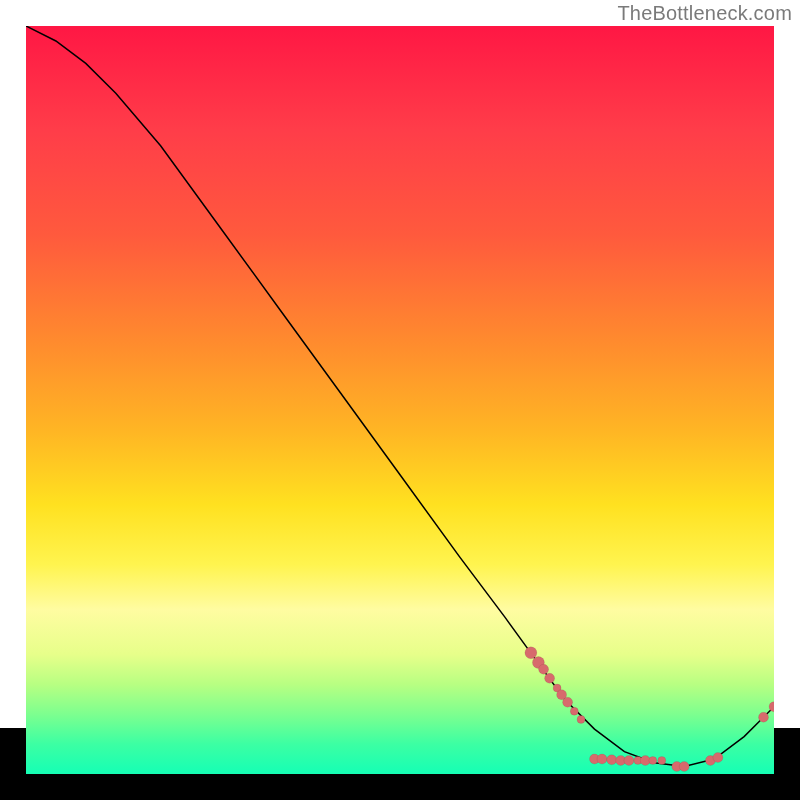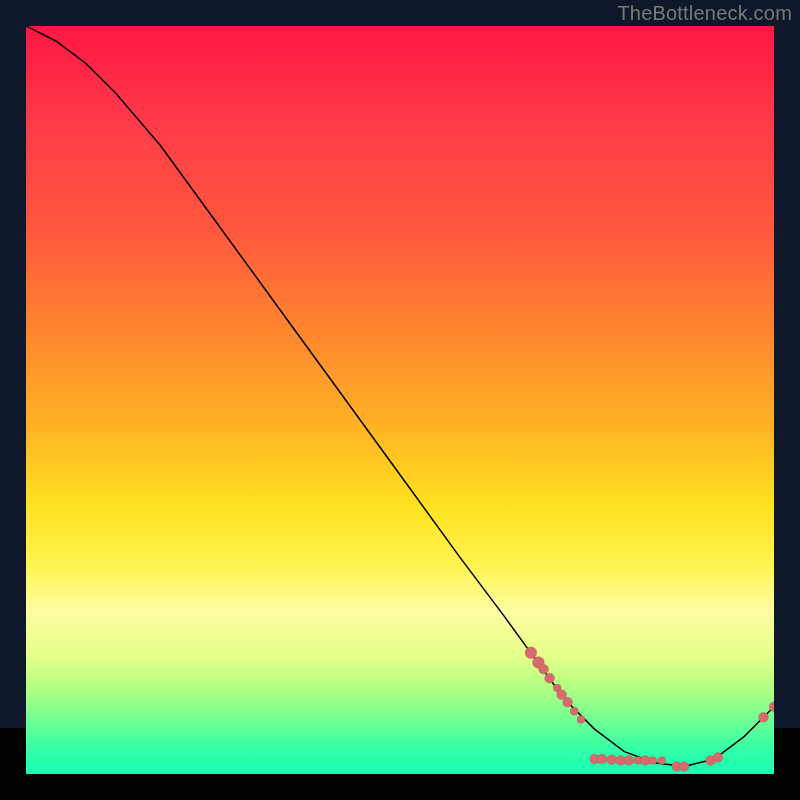--- a/index.html
+++ b/index.html
@@ -8,21 +8,21 @@
     width: 800px;
     height: 800px;
     background: #000;
     overflow: hidden;
     font-family: Arial, Helvetica, sans-serif;
   }
   .frame {
     position: relative;
     width: 800px;
     height: 728px;
-    background: #0f172a;
+    background: #ffffff;
   }
   .watermark {
     position: absolute;
     top: 2px;
     right: 8px;
     color: #7a7a7a;
     font-size: 20px;
     font-weight: 500;
     letter-spacing: 0.2px;
     z-index: 10;

